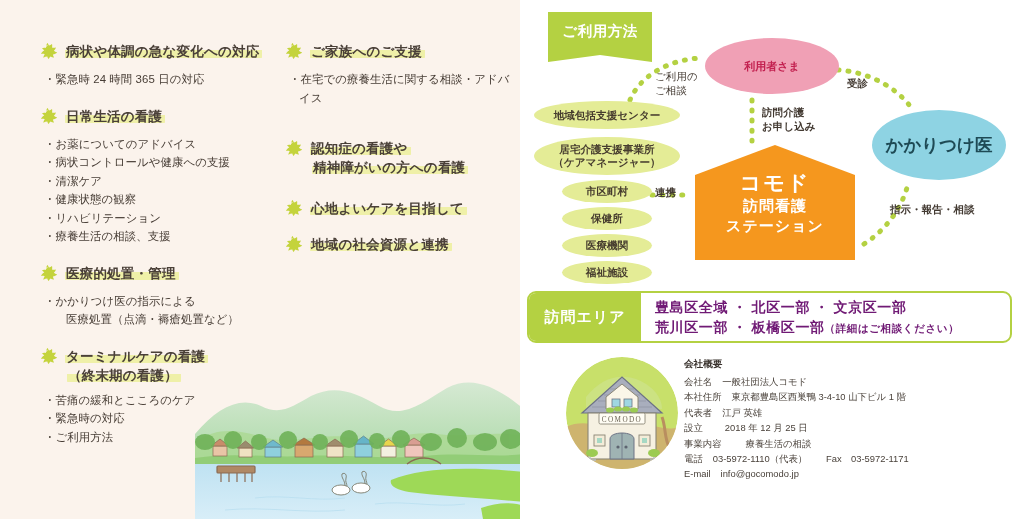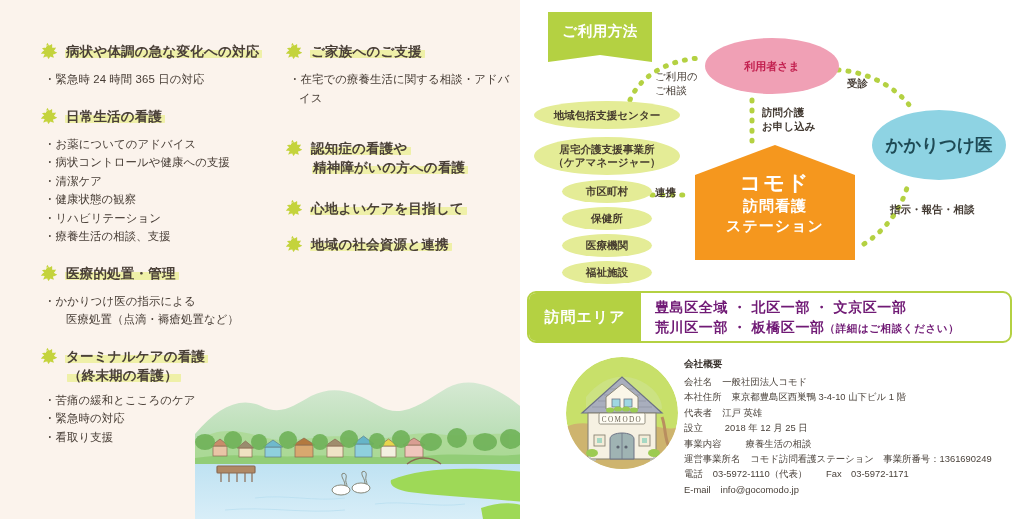--- a/index.html
+++ b/index.html
@@ -186,21 +186,21 @@
               </svg>
           </span>
           <span class="head-txt">
             <span class="hl">ターミナルケアの看護</span>
             <span class="l2"><span class="hl">（終末期の看護）</span></span>
           </span>
         </div>
         <ul class="bul">
           <li>・苦痛の緩和とこころのケア</li>
           <li>・緊急時の対応</li>
-          <li>・看取り支援</li>
+          <li>・ご利用方法</li>
         </ul>
       </div>
     </div>
 
     <div class="col col-b">
 
       <div class="sect">
         <div class="head">
           <span class="leaf">
             <svg width="20" height="17" viewBox="0 0 20 17">
@@ -471,23 +471,20 @@
     <div class="row">
       <span class="k">代表者</span><span class="sp"></span><span>江戸 英雄</span>
     </div>
     <div class="row">
       <span class="k">設立</span><span class="sp" style="width:22px;"></span><span>2018 年 12 月 25 日</span>
     </div>
     <div class="row">
       <span class="k">事業内容</span><span class="sp" style="width:24px;"></span><span>療養生活の相談</span>
     </div>
     <div class="row">
-      <span class="k">運営事業所名</span><span class="sp"></span><span>コモド訪問看護ステーション　事業所番号：1361690249</span>
-    </div>
-    <div class="row">
       <span class="k">電話</span><span class="sp"></span><span>03-5972-1110（代表）　　Fax　03-5972-1171</span>
     </div>
     <div class="row">
       <span class="k">E-mail</span><span class="sp"></span><span>info@gocomodo.jp</span>
     </div>
   </div>
 
 </div>
 
 </body></html>

